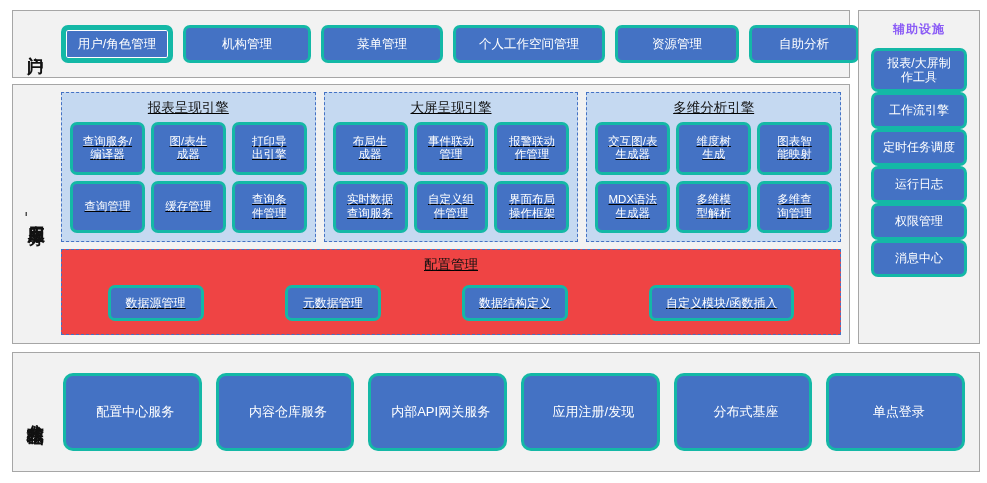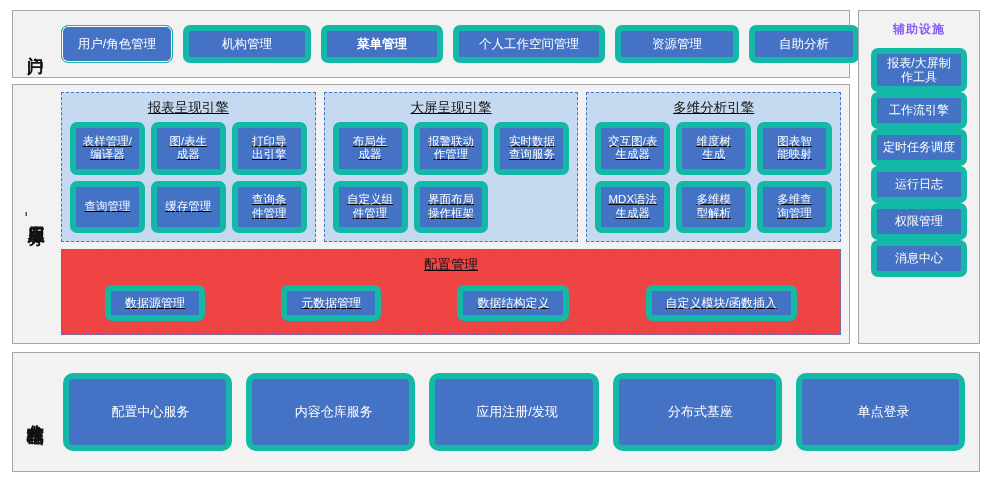--- a/index.html
+++ b/index.html
@@ -29,32 +29,32 @@
     text-align:center;
     writing-mode:vertical-rl;
     text-orientation:upright;
   }
   .band-label.wide{flex:0 0 46px;}
 
   
   .btn{
     background:#4472C4;
     color:#ffffff;
-    border:6px solid #14b8a6;
+    border:3px solid #14b8a6;
     border-radius:7px;
     display:flex;align-items:center;justify-content:center;
     text-align:center;
     font-size:12px;
     line-height:1.18;
     box-sizing:border-box;
     padding:2px 6px;
     white-space:pre-line;
     user-select:none;
   }
-  .btn.outlined{border:1px solid #14b8a6;box-shadow:0 0 0 1px #ffffff inset;}
+  .btn.outlined{border:5px solid #14b8a6;box-shadow:0 0 0 1px #ffffff inset;}
 
   
   #portal{left:12px;top:10px;width:838px;height:68px;}
   #portal .row{
     flex:1;display:flex;align-items:center;gap:10px;padding:0 10px 0 4px;
   }
   #portal .btn{height:38px;font-size:12.5px;}
 
   
   #aux{left:858px;top:10px;width:122px;height:334px;flex-direction:column;
@@ -105,21 +105,21 @@
 </head>
 <body>
 
 <div class="canvas">
 
   <div class="outer" id="portal">
     <div class="band-label">门户</div>
     <div class="row">
       <div class="btn outlined" style="flex:0 0 112px;">用户/角色管理</div>
       <div class="btn" style="flex:0 0 128px;">机构管理</div>
-      <div class="btn" style="flex:0 0 122px;font-weight:bold;">菜单管理</div>
+      <div class="btn" style="flex:0 0 122px;">菜单管理</div>
       <div class="btn" style="flex:0 0 152px;">个人工作空间管理</div>
       <div class="btn" style="flex:0 0 124px;">资源管理</div>
       <div class="btn" style="flex:0 0 110px;">自助分析</div>
     </div>
   </div>
 
   <div class="outer" id="aux">
     <div class="aux-title">辅助设施</div>
     <div class="aux-list">
       <div class="btn tall">报表/大屏制
@@ -134,38 +134,40 @@
 
   <div class="outer" id="appsvc">
     <div class="band-label wide">应用服务</div>
     <div class="content">
 
       <div class="engines">
 
         <div class="engine">
           <div class="engine-title">报表呈现引擎</div>
           <div class="engine-grid">
-            <div class="btn">表样管理/
+            <div class="btn">查询服务/
 编译器</div>
             <div class="btn">图/表生
 成器</div>
             <div class="btn">打印导
 出引擎</div>
             <div class="btn">查询管理</div>
             <div class="btn">缓存管理</div>
             <div class="btn">查询条
 件管理</div>
           </div>
         </div>
 
         <div class="engine">
           <div class="engine-title">大屏呈现引擎</div>
           <div class="engine-grid">
             <div class="btn">布局生
 成器</div>
+            <div class="btn">事件联动
+管理</div>
             <div class="btn">报警联动
 作管理</div>
             <div class="btn">实时数据
 查询服务</div>
             <div class="btn">自定义组
 件管理</div>
             <div class="btn">界面布局
 操作框架</div>
           </div>
         </div>
@@ -201,19 +203,20 @@
       </div>
 
     </div>
   </div>
 
   <div class="outer" id="dist">
     <div class="band-label">分布式基础</div>
     <div class="row">
       <div class="btn">配置中心服务</div>
       <div class="btn">内容仓库服务</div>
+      <div class="btn">内部API网关服务</div>
       <div class="btn">应用注册/发现</div>
       <div class="btn">分布式基座</div>
       <div class="btn">单点登录</div>
     </div>
   </div>
 
 </div>
 
 </body></html>

